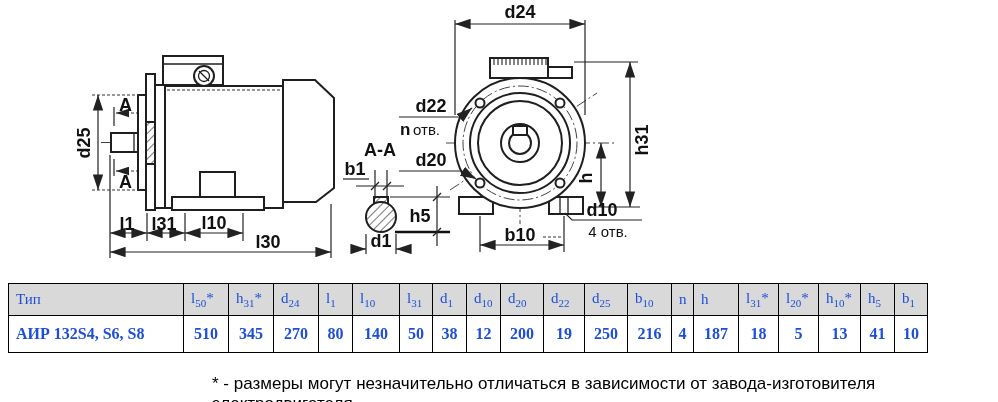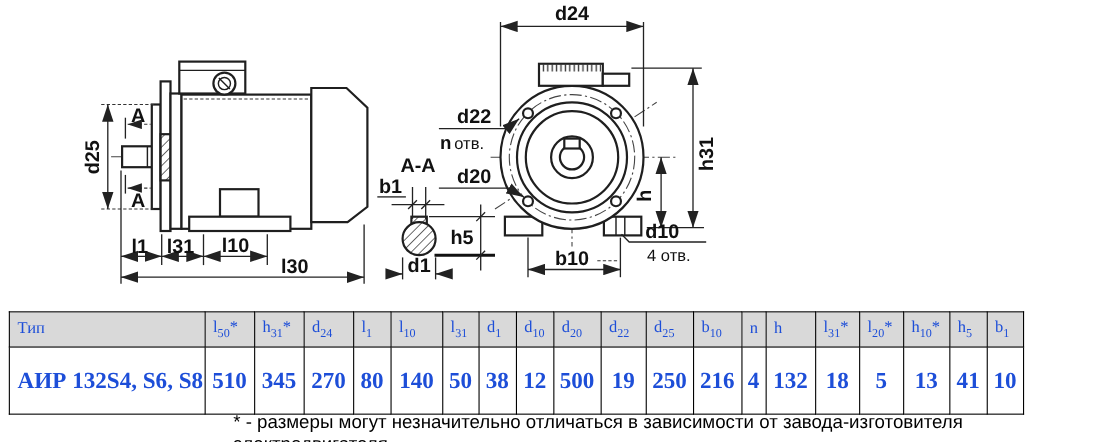--- a/index.html
+++ b/index.html
@@ -17,21 +17,21 @@
   .dim-label{font:bold 17px "Liberation Sans",sans-serif;fill:#111;}
   .dim-label-lg{font:bold 18px "Liberation Sans",sans-serif;fill:#111;}
   .dim-label-sm{font:15px "Liberation Sans",sans-serif;fill:#111;}
   .arr{fill:#222;}
   
   #spec-table{position:absolute;left:8px;top:283px;border-collapse:collapse;
               table-layout:fixed;font-family:Liberation Serif, serif;color:#1d4ed8;}
   #spec-table th,#spec-table td{border:1.5px solid #000;overflow:hidden;white-space:nowrap;}
   #spec-table th{background:#d9d9d9;font-weight:normal;font-size:15px;text-align:left;
                  padding:0 2px 0 7px;height:31px;}
-  #spec-table td{font-weight:bold;font-size:21px;text-align:center;height:36px;padding:12px 1px;}
+  #spec-table td{font-weight:bold;font-size:16px;text-align:center;height:36px;padding:0 1px;}
   #spec-table td.type-cell{text-align:left;padding-left:7px;}
   #spec-table sub{font-size:11px;}
   
   #footnote{position:absolute;left:212px;top:374px;width:775px;font-size:17px;color:#000;}
 </style>
 </head>
 <body>
 
 <div id="page">
 
@@ -238,26 +238,26 @@
         <tr>
           <td class="type-cell">АИР 132S4, S6, S8</td>
           <td>510</td>
           <td>345</td>
           <td>270</td>
           <td>80</td>
           <td>140</td>
           <td>50</td>
           <td>38</td>
           <td>12</td>
-          <td>500</td>
+          <td>200</td>
           <td>19</td>
           <td>250</td>
           <td>216</td>
           <td>4</td>
-          <td>132</td>
+          <td>187</td>
           <td>18</td>
           <td>5</td>
           <td>13</td>
           <td>41</td>
           <td>10</td>
         </tr>
       </tbody>
   </table>
 
   <div id="footnote">* - размеры могут незначительно отличаться в зависимости от завода-изготовителя электродвигателя.</div>

